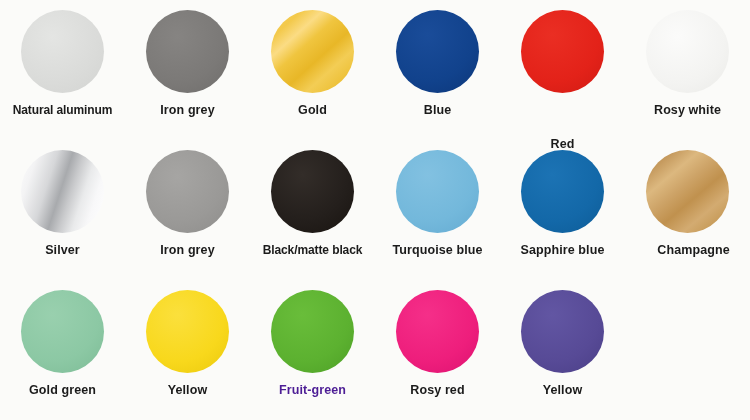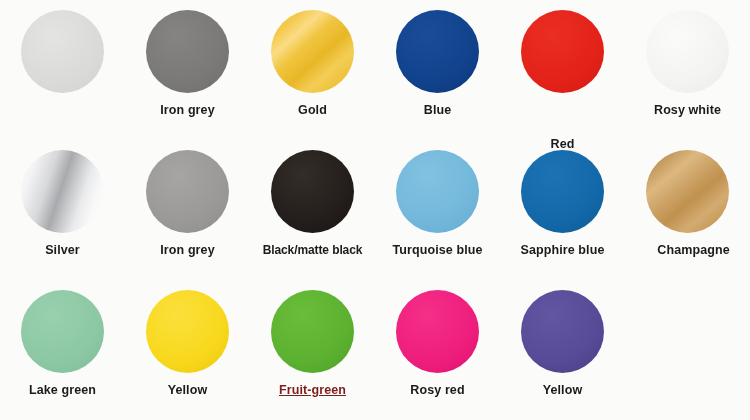--- a/index.html
+++ b/index.html
@@ -54,20 +54,21 @@
     font-size: 12px;
     letter-spacing: -0.1px;
   }
 </style>
 </head>
 <body>
 
 <div id="swatch-grid" style="background: rgb(251, 251, 249);">
     <div class="swatch-cell" data-wide="true">
       <div class="swatch-disc" style="background: radial-gradient(circle at 38% 32%, rgb(228, 229, 227) 0%, rgb(218, 219, 217) 60%, rgb(210, 211, 209) 100%);"></div>
+      <div class="swatch-label" style="color: rgb(27, 27, 27);">Natural aluminum</div>
     </div>
     <div class="swatch-cell">
       <div class="swatch-disc" style="background: radial-gradient(circle at 38% 32%, rgb(134, 132, 130) 0%, rgb(123, 121, 119) 60%, rgb(111, 109, 107) 100%);"></div>
       <div class="swatch-label" style="color: rgb(27, 27, 27);">Iron grey</div>
     </div>
     <div class="swatch-cell">
       <div class="swatch-disc" style="background: linear-gradient(138deg, rgb(246, 207, 85) 0%, rgb(243, 201, 75) 18%, rgb(251, 220, 132) 30%, rgb(240, 197, 63) 42%, rgb(232, 183, 39) 58%, rgb(243, 205, 85) 72%, rgb(237, 193, 57) 86%, rgb(224, 173, 28) 100%);"></div>
       <div class="swatch-label" style="color: rgb(27, 27, 27);">Gold</div>
     </div>
     <div class="swatch-cell">
@@ -101,29 +102,29 @@
     <div class="swatch-cell">
       <div class="swatch-disc" style="background: radial-gradient(circle at 38% 30%, rgb(28, 115, 180) 0%, rgb(19, 104, 168) 60%, rgb(13, 91, 150) 100%);"></div>
       <div class="swatch-label" style="color: rgb(27, 27, 27);">Sapphire blue</div>
     </div>
     <div class="swatch-cell">
       <div class="swatch-disc" style="background: linear-gradient(140deg, rgb(200, 160, 104) 0%, rgb(197, 154, 94) 16%, rgb(220, 184, 127) 30%, rgb(205, 163, 103) 44%, rgb(192, 145, 78) 58%, rgb(211, 171, 113) 74%, rgb(198, 154, 87) 88%, rgb(184, 134, 63) 100%);"></div>
       <div class="swatch-label" style="color: rgb(27, 27, 27); margin-left: 12px;">Champagne</div>
     </div>
     <div class="swatch-cell">
       <div class="swatch-disc" style="background: radial-gradient(circle at 38% 30%, rgb(153, 208, 174) 0%, rgb(140, 200, 164) 60%, rgb(124, 187, 149) 100%);"></div>
-      <div class="swatch-label" style="color: rgb(27, 27, 27);">Lake green</div>
+      <div class="swatch-label" style="color: rgb(27, 27, 27);">Gold green</div>
     </div>
     <div class="swatch-cell">
       <div class="swatch-disc" style="background: radial-gradient(circle at 38% 30%, rgb(251, 224, 60) 0%, rgb(248, 216, 28) 60%, rgb(234, 200, 12) 100%);"></div>
       <div class="swatch-label" style="color: rgb(27, 27, 27);">Yellow</div>
     </div>
     <div class="swatch-cell">
       <div class="swatch-disc" style="background: radial-gradient(circle at 38% 30%, rgb(105, 189, 58) 0%, rgb(92, 177, 48) 60%, rgb(77, 159, 38) 100%);"></div>
-      <div class="swatch-label" style="color: #7f1d1d; text-decoration: underline;">Fruit-green</div>
+      <div class="swatch-label" style="color: #4c1d95;">Fruit-green</div>
     </div>
     <div class="swatch-cell">
       <div class="swatch-disc" style="background: radial-gradient(circle at 38% 30%, rgb(245, 47, 137) 0%, rgb(238, 30, 124) 60%, rgb(220, 17, 112) 100%);"></div>
       <div class="swatch-label" style="color: rgb(27, 27, 27); text-align: right;">Rosy red</div>
     </div>
     <div class="swatch-cell">
       <div class="swatch-disc" style="background: radial-gradient(circle at 38% 30%, rgb(98, 86, 163) 0%, rgb(87, 74, 150) 60%, rgb(74, 62, 134) 100%);"></div>
       <div class="swatch-label" style="color: rgb(27, 27, 27);">Yellow</div>
     </div>
   </div>

